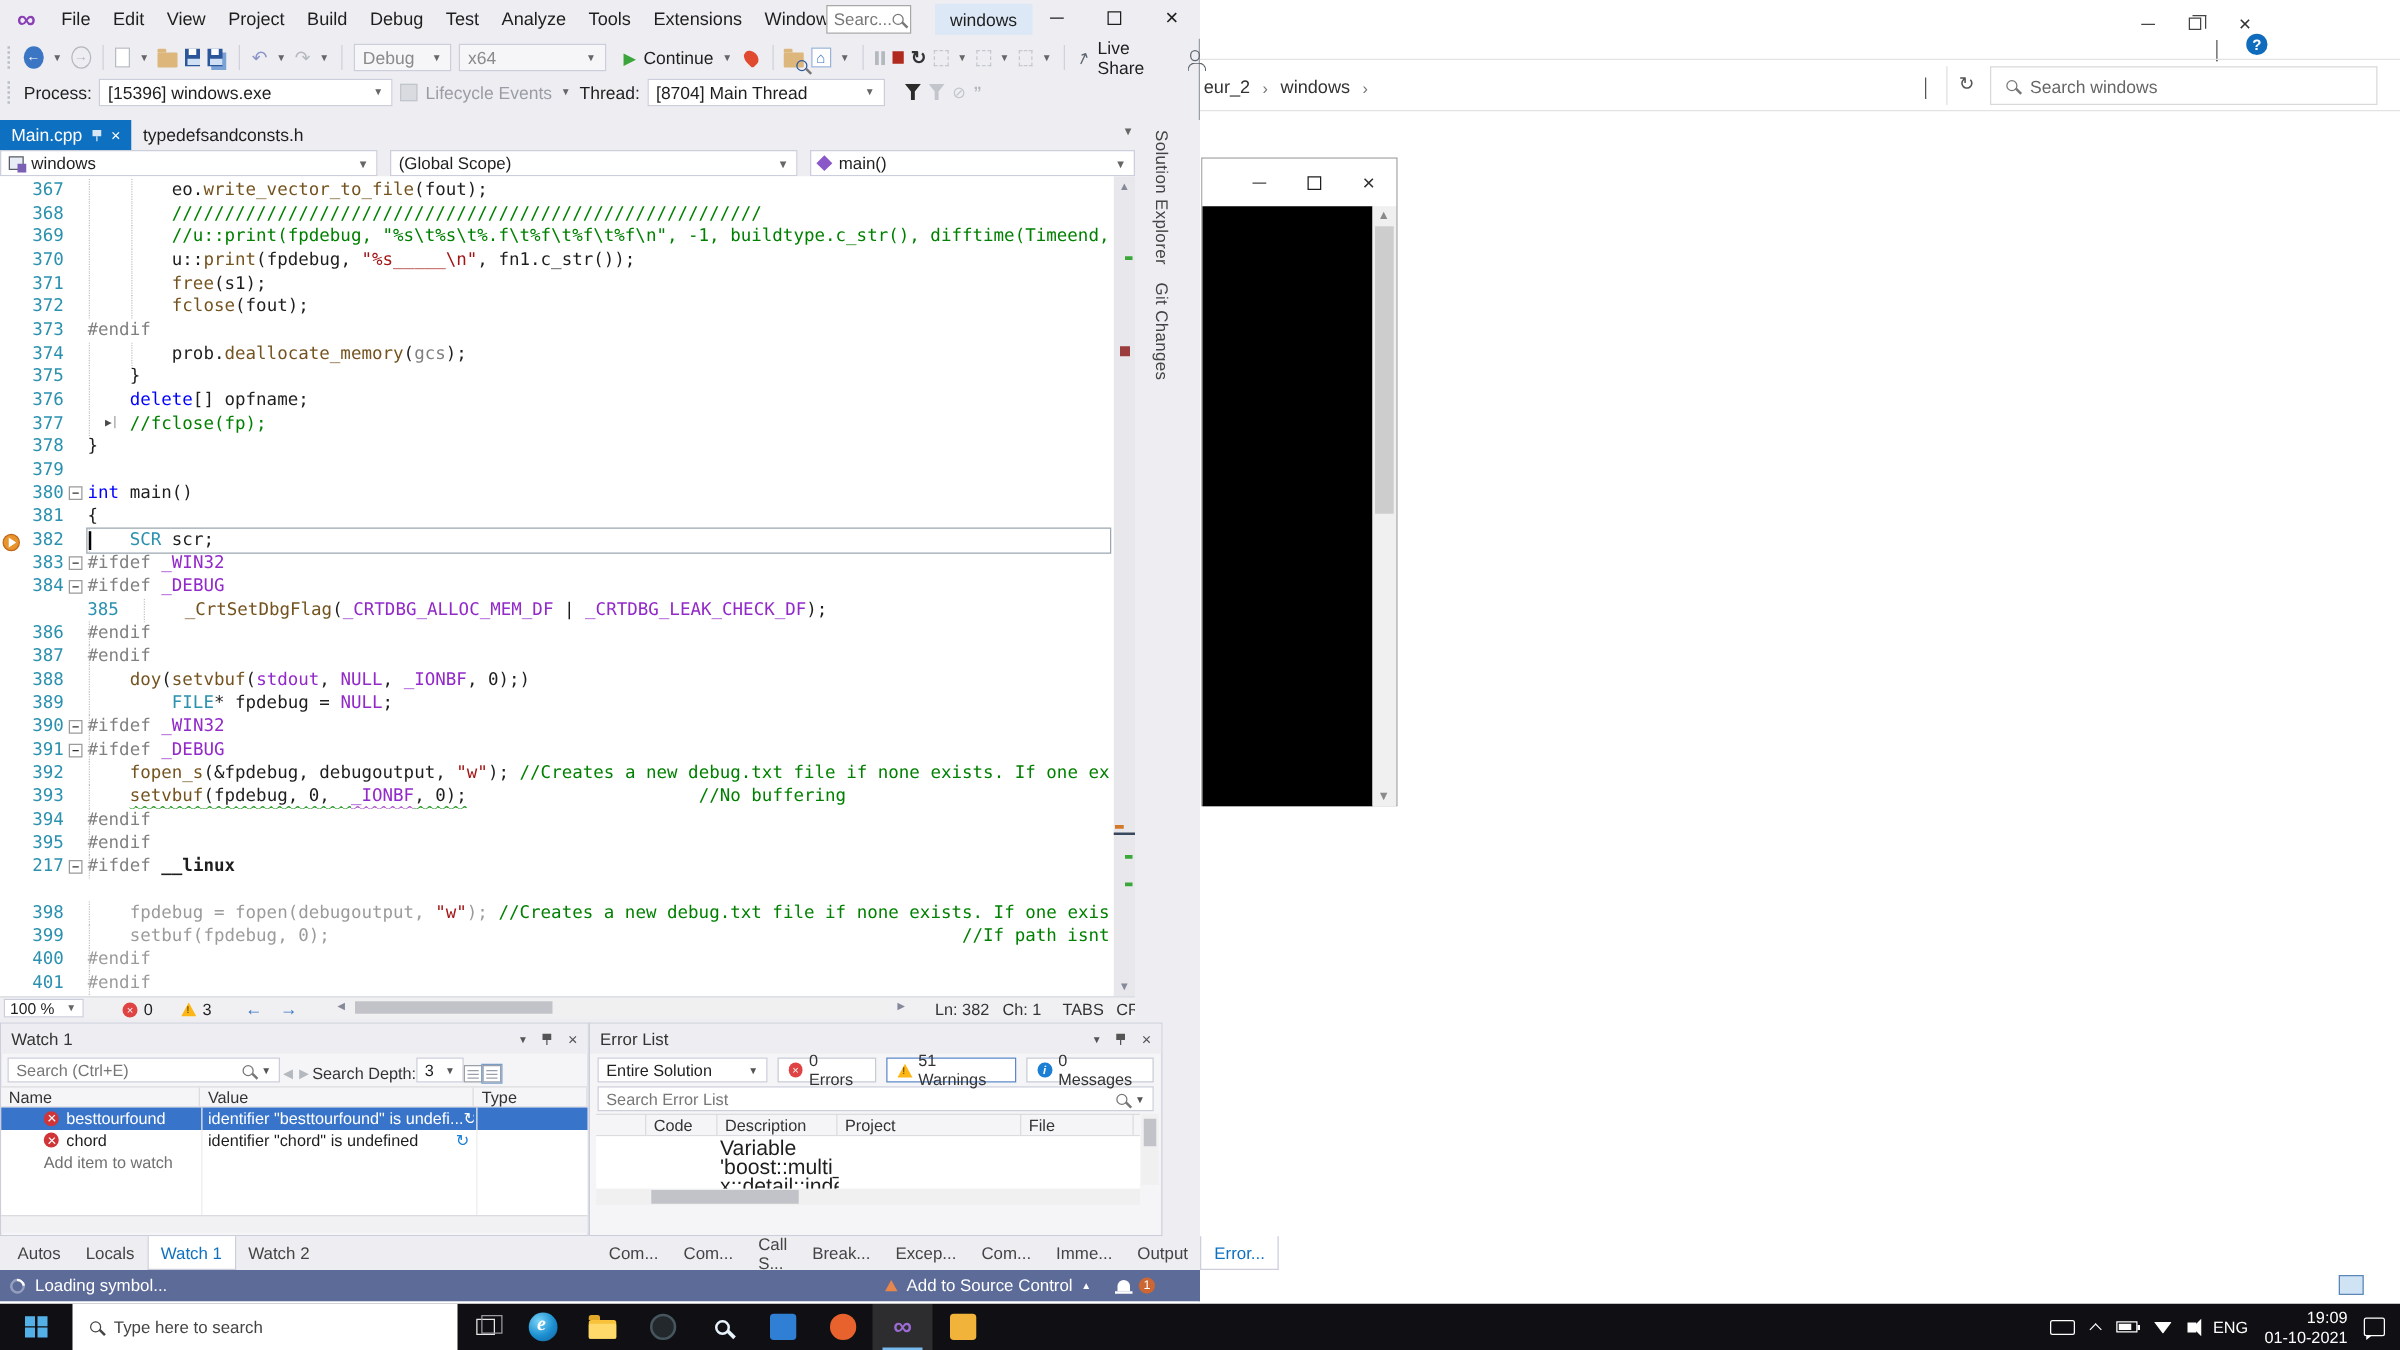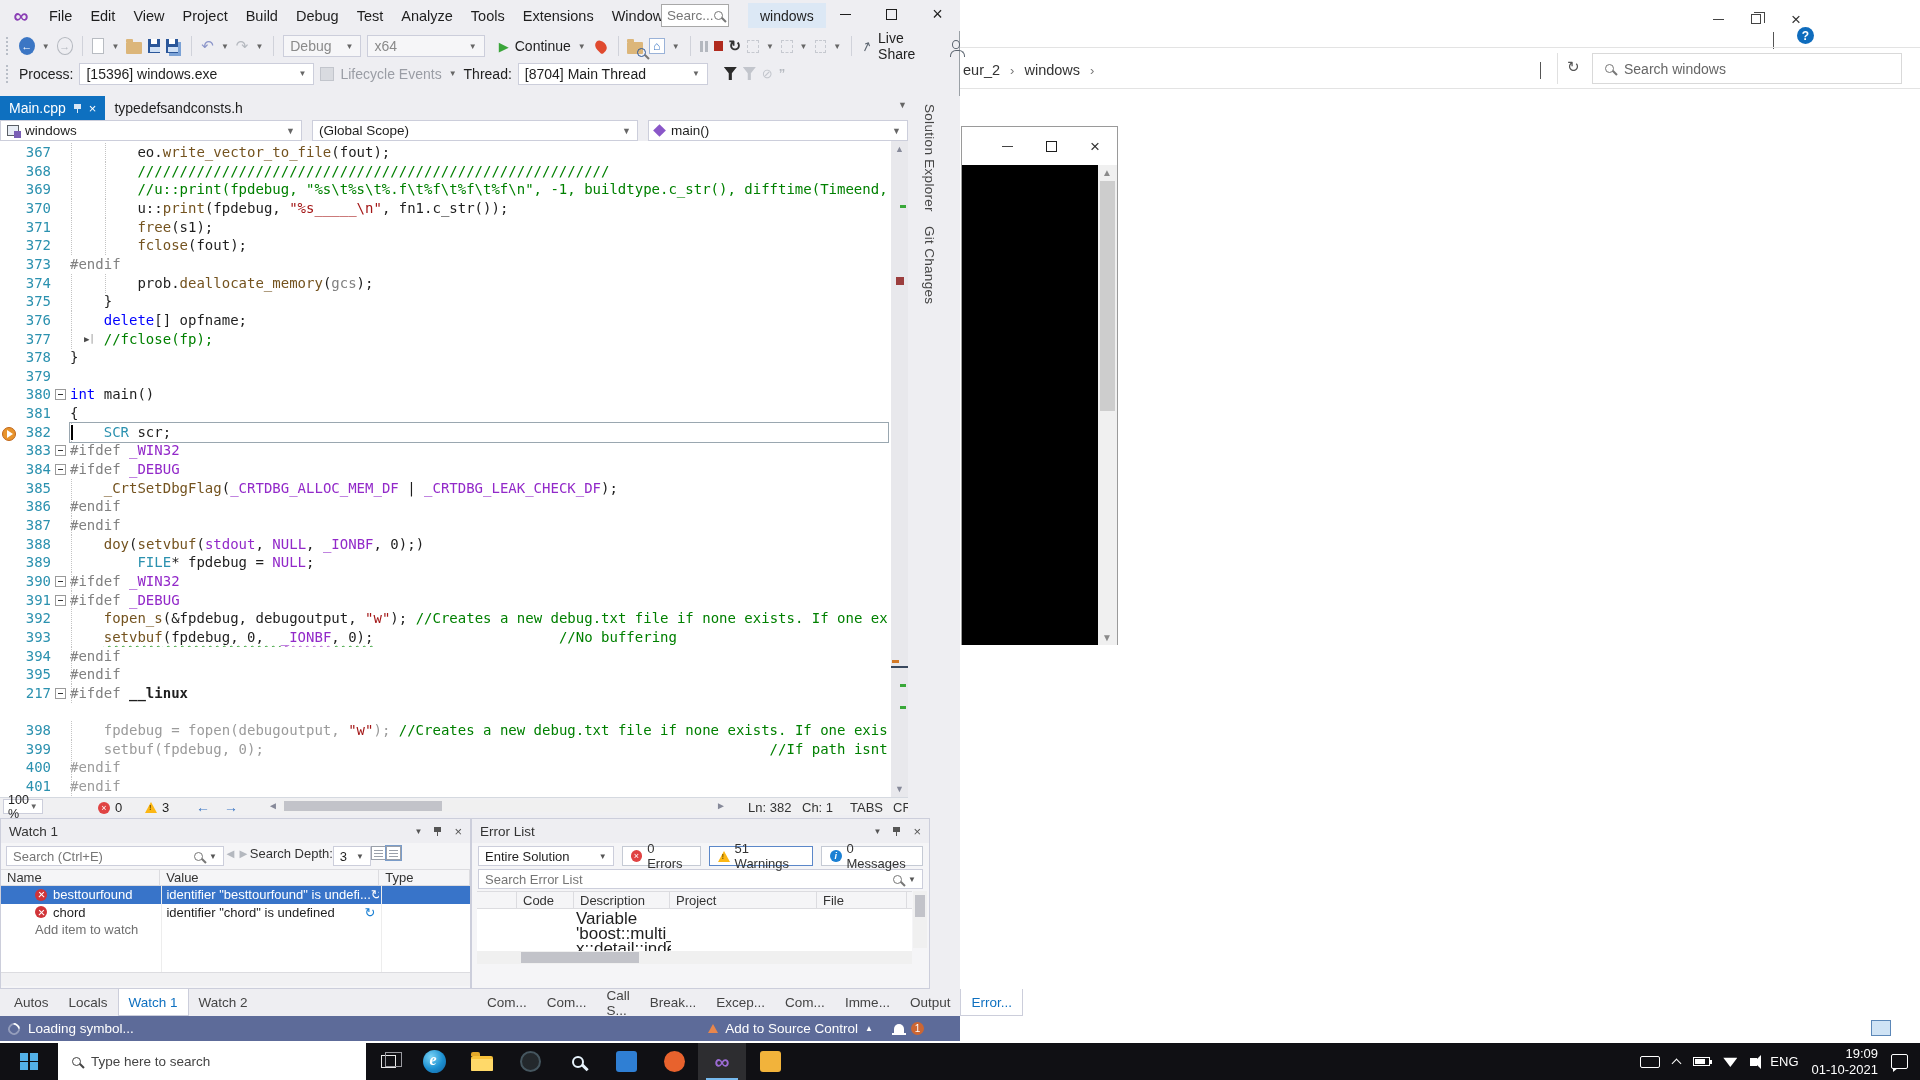--- a/index.html
+++ b/index.html
@@ -124,21 +124,21 @@
   .tk-sqg{text-decoration:underline wavy #2f9e2f 1px;text-underline-offset:3px}
   .tk-sqp{text-decoration:underline wavy #b05ecc 1px;text-underline-offset:3px}
   #cur-icon{left:2px;top:427px;width:14px;height:14px;border-radius:50%;background:#e8942c;border:1px solid #c0661a;display:flex;align-items:center;justify-content:center}
   #cur-icon::after{content:"";width:0;height:0;border-left:6px solid #fff;border-top:4px solid transparent;border-bottom:4px solid transparent;margin-left:2px}
 
   
   #vscroll{left:891px;top:141px;width:17px;height:656px;background:#e8e8ec}
   .sb-tri{position:absolute;left:0;width:17px;text-align:center;color:#868999;font-size:9px}
   .mark{position:absolute}
   #hstrip{left:0;top:797px;width:930px;height:18px;background:#f0f0f2;border-top:1px solid #d5d9e0;font-size:13px;color:#333}
-  #zoom-box{left:3px;top:799px;width:40px;height:15px;background:#fff;border:1px solid #cccedb;display:flex;align-items:center;justify-content:space-between;padding:0 4px;font-size:12.5px}
+  #zoom-box{left:3px;top:799px;width:64px;height:15px;background:#fff;border:1px solid #cccedb;display:flex;align-items:center;justify-content:space-between;padding:0 4px;font-size:12.5px}
   .mini-err{width:12px;height:12px;border-radius:50%;background:#e04343;color:#fff;font-size:9px;display:flex;align-items:center;justify-content:center}
   .mini-warn{width:0;height:0;border-left:6px solid transparent;border-right:6px solid transparent;border-bottom:11px solid #fcb714;position:relative}
   .mini-warn::after{content:"!";position:absolute;left:-2px;top:1px;font-size:8px;color:#7a5800;font-weight:bold}
   .nav-arrow{color:#3b76c4;font-size:14px;font-weight:bold}
   #hsb-track{left:282px;top:800px;width:430px;height:12px;background:#f0f0f0}
   #hsb-thumb{left:284px;top:801px;width:158px;height:10px;background:#c2c3c9}
   .hsb-arr{top:800px;color:#868999;font-size:10px}
   .stat-item{top:800px;color:#333;font-size:13px}
 
   
@@ -150,21 +150,21 @@
   #watch-panel{left:0;top:818px;width:471px;height:171px}
   #error-panel{left:471px;top:818px;width:459px;height:171px}
   .panel-title{height:24px;display:flex;align-items:center;padding:0 8px;font-size:13.5px;color:#333;background:#eeeef2;justify-content:space-between}
   .pt-icons{display:flex;gap:12px;align-items:center;color:#555}
   .pin2{width:8px;height:11px;position:relative}
   .pin2::before{content:"";position:absolute;left:0;top:1px;width:7px;height:5px;background:#555}
   .pin2::after{content:"";position:absolute;left:3px;top:6px;width:1px;height:4px;background:#555}
   .x-small{font-size:13px;color:#555}
   .chev-sm{font-size:8px;color:#555}
   .search-box{height:20px;background:#fff;border:1px solid #cccedb;display:flex;align-items:center;gap:7px;padding:0 6px;color:#767676;font-size:13px}
-  .wtool{display:flex;align-items:flex-start;gap:0;padding:3px 5px;font-size:13px;color:#333}
+  .wtool{display:flex;align-items:flex-end;gap:0;padding:3px 5px;font-size:13px;color:#333}
   .grid-ico{width:15px;height:14px;border:1px solid #9aa0aa;background:#fff;position:relative}
   .grid-ico::after{content:"";position:absolute;left:2px;top:3px;right:2px;height:1px;background:#9aa0aa;box-shadow:0 3px 0 #9aa0aa,0 6px 0 #9aa0aa}
   .wgrid-head{display:flex;height:17px;border-top:1px solid #dcdce0;border-bottom:1px solid #dcdce0;background:#f5f5f7;font-size:13px;color:#333}
   .wcol{padding:0 6px;border-right:1px solid #dcdce0;display:flex;align-items:center}
   .wgrid{background:#fff;position:relative}
   .wrow{display:flex;height:17.5px;font-size:13px;align-items:center}
   .wrow.sel{background:#3874c9;color:#fff}
   .err-badge{width:12px;height:12px;border-radius:50%;background:#d13438;position:relative;flex:none}
   .err-badge::before,.err-badge::after{content:"";position:absolute;left:2.6px;top:5.4px;width:7px;height:1.4px;background:#fff}
   .err-badge::before{transform:rotate(45deg)}.err-badge::after{transform:rotate(-45deg)}
@@ -510,21 +510,21 @@
           <div class="cl" style="top: 300.4px;">
             <span class="ln">383</span>
             <span class="fold"></span>
             <span class="codebody"><span class="tk-pp">#ifdef </span><span class="tk-m">_WIN32</span></span>
           </div>
           <div class="cl" style="top: 319.05px;">
             <span class="ln">384</span>
             <span class="fold"></span>
             <span class="codebody"><span class="tk-pp">#ifdef </span><span class="tk-m">_DEBUG</span></span>
           </div>
-          <div class="cl" style="top: 337.7px;">
+          <div class="cl" style="top: 337.7px; margin-left: 44px;">
             <span class="ln">385</span>
             <span class="codebody"><span class="guide" style="left: 1px;"></span><span class="tk-d">    </span><span class="tk-f">_CrtSetDbgFlag</span><span class="tk-d">(</span><span class="tk-m">_CRTDBG_ALLOC_MEM_DF</span><span class="tk-d"> | </span><span class="tk-m">_CRTDBG_LEAK_CHECK_DF</span><span class="tk-d">);</span></span>
           </div>
           <div class="cl" style="top: 356.35px;">
             <span class="ln">386</span>
             <span class="codebody"><span class="guide" style="left: 1px;"></span><span class="tk-pp">#endif</span></span>
           </div>
           <div class="cl" style="top: 375px;">
             <span class="ln">387</span>
             <span class="codebody"><span class="guide" style="left: 1px;"></span><span class="tk-pp">#endif</span></span>

